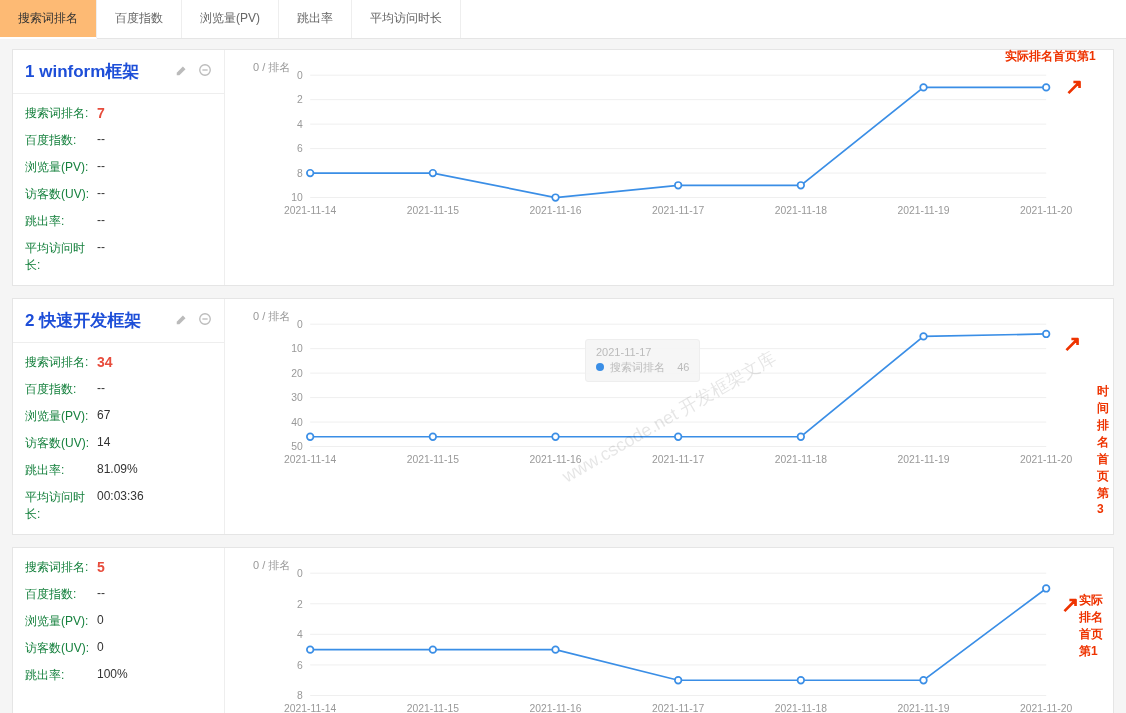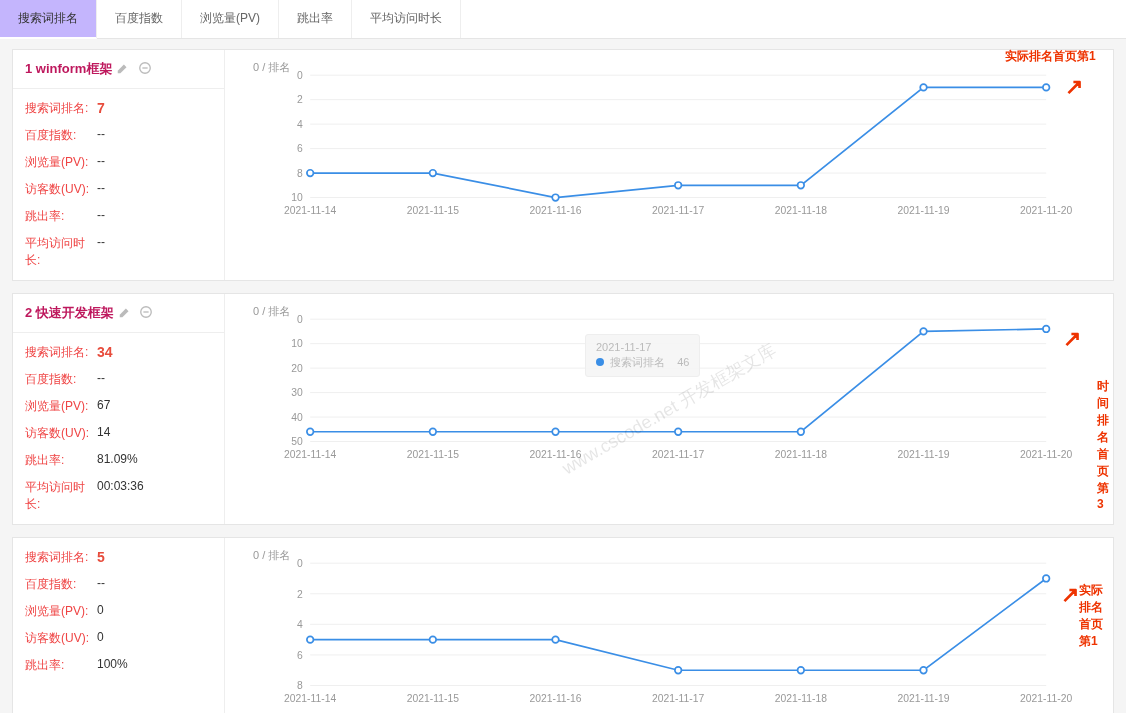--- a/index.html
+++ b/index.html
@@ -1,27 +1,27 @@
 <!DOCTYPE html>
 <html><head>
 <meta charset="utf-8">
 <style>
 *{box-sizing:border-box;margin:0;padding:0}
 body{font-family:"Microsoft YaHei",Arial,sans-serif;font-size:12px;color:#666;background:#f5f5f5;width:1126px}
 .tabs{background:#fff;border-bottom:1px solid #e5e5e5;display:flex}
 .tab{padding:10px 18px;cursor:pointer;border-right:1px solid #eee}
-.tab.active{background:#c4b5fd;border-bottom:2px solid #fff;margin-bottom:-1px;color:#333}
+.tab.active{background:#fdba74;border-bottom:2px solid #fff;margin-bottom:-1px;color:#333}
 .wrap{padding:10px 12px;background:#f5f5f5}
 .row{display:flex;margin-bottom:12px;background:#fff;border:1px solid #e5e5e5}
 .side{width:212px;border-right:1px solid #eee}
-.side-hd{display:flex;justify-content:flex-start;align-items:center;padding:10px 12px;border-bottom:1px solid #eee;font-size:13px;color:#be185d;font-weight:bold}
+.side-hd{display:flex;justify-content:space-between;align-items:center;padding:10px 12px;border-bottom:1px solid #eee;font-size:17px;color:#1d4ed8;font-weight:bold}
 .side-actions svg{width:14px;height:14px;fill:#bbb;margin-left:4px}
 .stats{padding:6px 0}
 .stat{display:flex;padding:5px 12px;font-size:12px}
-.stat-label{width:72px;color:#ef4444}
+.stat-label{width:72px;color:#15803d}
 .stat-val{color:#333}
 .stat-val.red{color:#e74c3c;font-weight:bold;font-size:14px}
 .chart-area{flex:1;position:relative;padding:12px 16px 4px 8px}
 .ylabel{position:absolute;left:28px;top:10px;font-size:11px;color:#999}
 .chart{width:100%;height:160px}
 .axis-text{font-size:11px;fill:#999}
 .grid{stroke:#eee;stroke-width:1}
 .line{stroke:#3a8ee6;stroke-width:1.8;fill:none}
 .pt{fill:#fff;stroke:#3a8ee6;stroke-width:1.8}
 .anno{position:absolute;color:#e30;font-size:12px;font-weight:bold}

